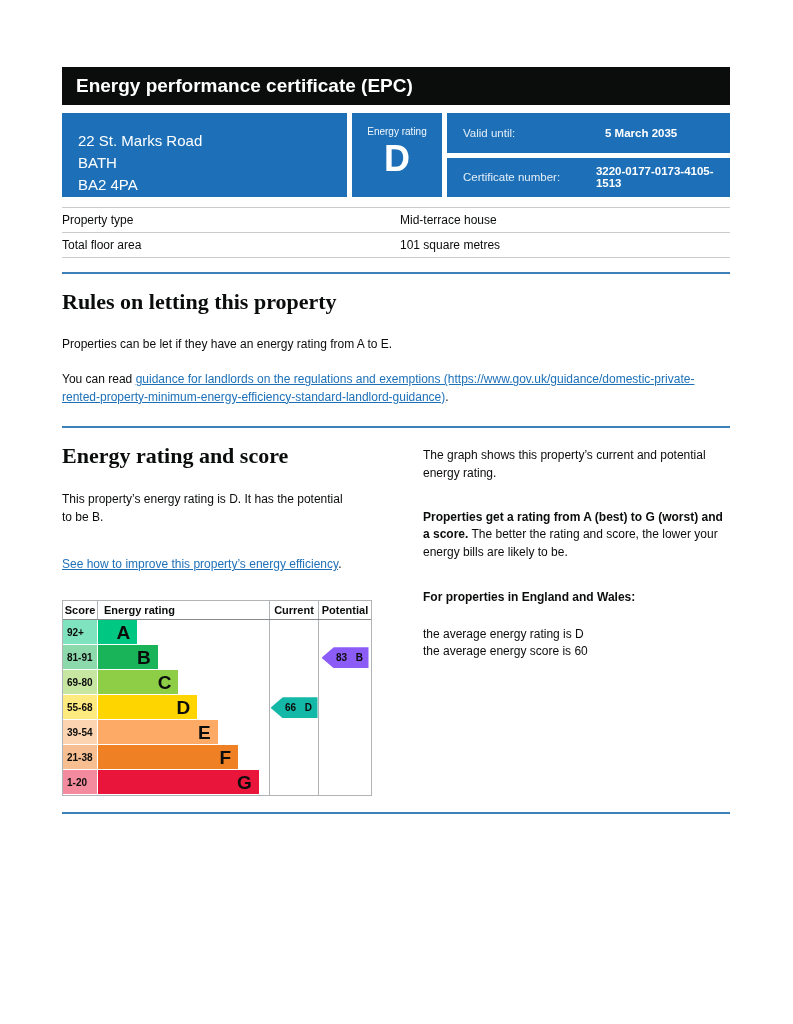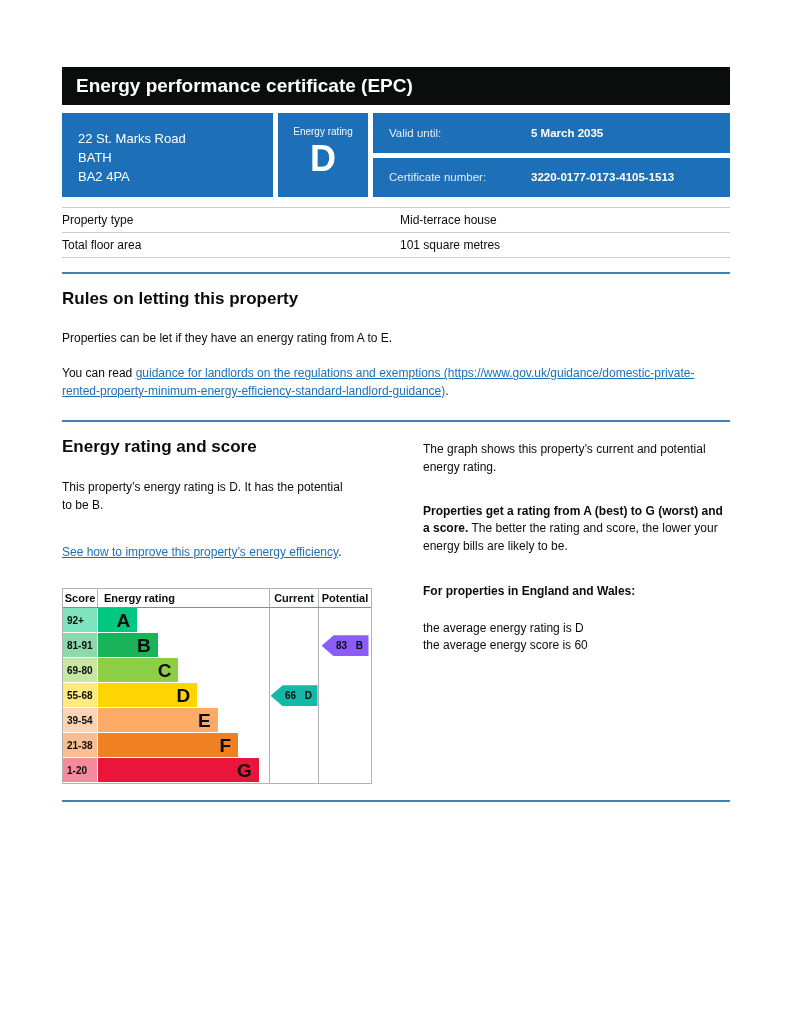--- a/index.html
+++ b/index.html
@@ -31,23 +31,23 @@
   }
   
   .summary-panel{
     margin-top:8px;
     display:flex;
     gap:5px;
     height:84px;
   }
   .address-box{
     background:var(--gov-blue);
-    width:211px;
+    width:285px;
     color:#fff;
-    font-size:13px;line-height:1.45;
+    font-size:15px;line-height:1.45;
     padding:17px 0 0 16px;
   }
   .rating-box{
     background:var(--gov-blue);
     width:90px;
     color:#fff;
     display:flex;flex-direction:column;align-items:center;
     padding-top:13px;
   }
   .rating-box .rating-label{font-size:10px;opacity:.95;}
@@ -74,21 +74,21 @@
   .property-row:last-child{border-bottom:1px solid #c8cacc;}
   .property-row .row-label{width:338px;}
   
   .section-divider{
     border:none;
     border-top:2px solid var(--divider-blue);
   }
   .divider-1{margin-top:14px;}
   .divider-2{margin-top:20px;}
   .divider-3{margin-top:16px;}
-  h2{font-size:17px;font-weight:bold;margin-top:15px;}
+  h2{font-size:22px;font-weight:bold;margin-top:15px;font-family:Liberation Serif, serif;}
   p{font-size:12px;line-height:1.45;}
   a{color:var(--gov-blue);text-decoration:underline;cursor:pointer;}
   .rules-para-1{margin-top:21px;}
   .rules-para-2{margin-top:18px;width:640px;}
   
   .two-col{display:flex;margin-top:0;gap:39px;}
   .col-left{width:353px;}
   .col-right{width:307px;margin-left:8px;padding-top:19px;}
   .col-left h2{margin-top:15px;}
   .rating-para{margin-top:22px;width:290px;}

